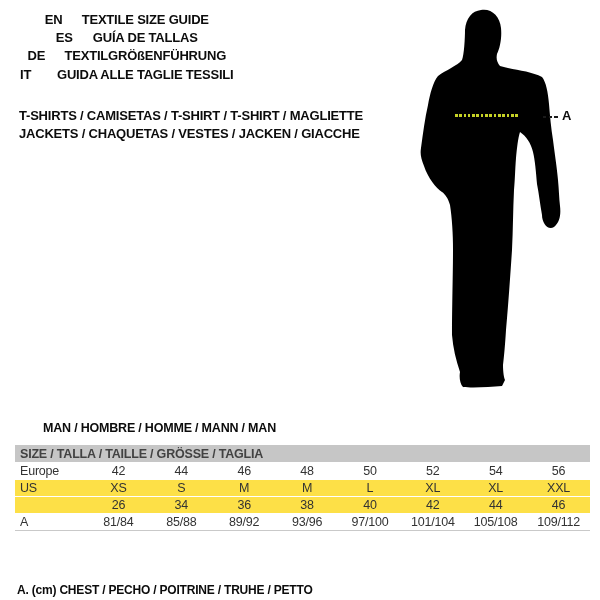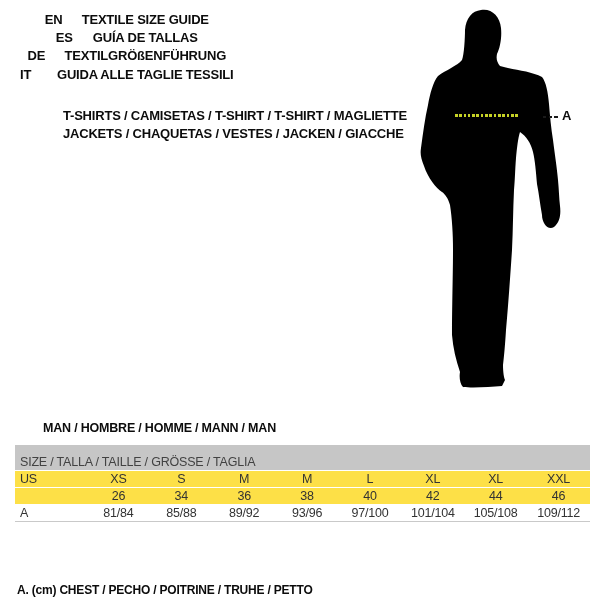--- a/index.html
+++ b/index.html
@@ -5,21 +5,21 @@
   html,body{margin:0;padding:0;}
   body{
     width:600px;height:600px;position:relative;background:#ffffff;
     font-family:"Liberation Sans",sans-serif;color:#0c0c0c;overflow:hidden;
   }
   
   .lang-list{position:absolute;left:20px;top:11px;}
   .lang-row{display:flex;line-height:18.2px;font-size:13px;font-weight:bold;letter-spacing:-0.2px;justify-content:center;}
   .lang-code{width:37px;flex:none;}
   
-  .products{position:absolute;left:19px;top:107px;font-size:13px;font-weight:bold;line-height:18px;letter-spacing:-0.2px;margin-left:44px;}
+  .products{position:absolute;left:19px;top:107px;font-size:13px;font-weight:bold;line-height:18px;letter-spacing:-0.2px;}
   
   .figure-wrap{position:absolute;left:415px;top:8px;width:150px;height:385px;}
   .figure-wrap svg{display:block;}
   .measure-dash-yellow{
     position:absolute;left:455px;top:114px;width:63px;height:3px;
     background:repeating-linear-gradient(90deg,#c6d226 0 2.6px,rgba(0,0,0,0) 2.6px 4.3px);
   }
   .measure-dash-black{
     position:absolute;left:543px;top:116px;width:16px;height:2px;
     background:repeating-linear-gradient(90deg,#1a1a1a 0 3.5px,rgba(0,0,0,0) 3.5px 5.7px);
@@ -29,22 +29,22 @@
   .section-title{position:absolute;left:17px;top:421px;font-size:12.5px;font-weight:bold;letter-spacing:-0.2px;padding-left:26px;}
   
   .size-table{
     position:absolute;left:15px;top:445px;width:575px;
     border-collapse:separate;border-spacing:0;table-layout:fixed;
     font-size:12.5px;color:#333;letter-spacing:-0.2px;
     border-bottom:1px solid #c9c9c9;
   }
   .size-table col.label-col{width:72px;}
   .size-table th{
-    background:#c6c6c6;color:#424242;font-weight:normal;text-align:left;
-    height:17px;padding:8px 0 0 5px;font-size:12.5px;
+    background:#c6c6c6;color:#424242;font-weight:bold;text-align:left;
+    height:17px;padding:0 0 0 5px;font-size:12.5px;
   }
   .size-table td{height:16px;padding:0;text-align:center;border-top:1px solid #ffffff;}
   .size-table td.row-label{text-align:left;padding-left:5px;}
   .size-table tr.alt td{background:#fde047;}
   
   .footnote{position:absolute;left:17px;top:547px;font-size:12px;font-weight:bold;letter-spacing:-0.2px;margin-top:36px;}
 </style>
 </head>
 <body>
 
@@ -129,20 +129,31 @@
       <col>
       <col>
       <col>
     </colgroup>
   <thead>
     <tr>
       <th colspan="9">SIZE / TALLA / TAILLE / GRÖSSE / TAGLIA</th>
     </tr>
   </thead>
   <tbody>
+    <tr>
+      <td class="row-label">Europe</td>
+      <td>42</td>
+      <td>44</td>
+      <td>46</td>
+      <td>48</td>
+      <td>50</td>
+      <td>52</td>
+      <td>54</td>
+      <td>56</td>
+    </tr>
     <tr class="alt">
       <td class="row-label">US</td>
       <td>XS</td>
       <td>S</td>
       <td>M</td>
       <td>M</td>
       <td>L</td>
       <td>XL</td>
       <td>XL</td>
       <td>XXL</td>

